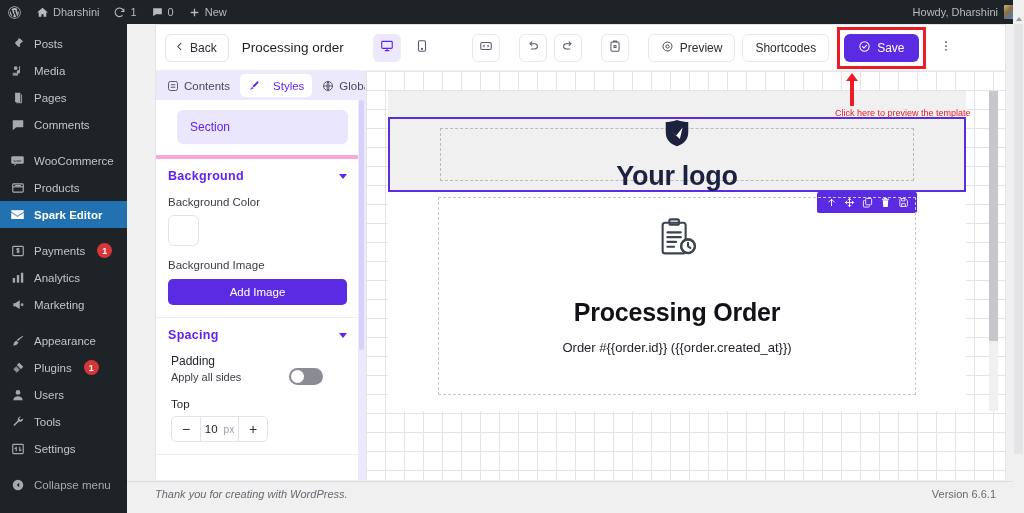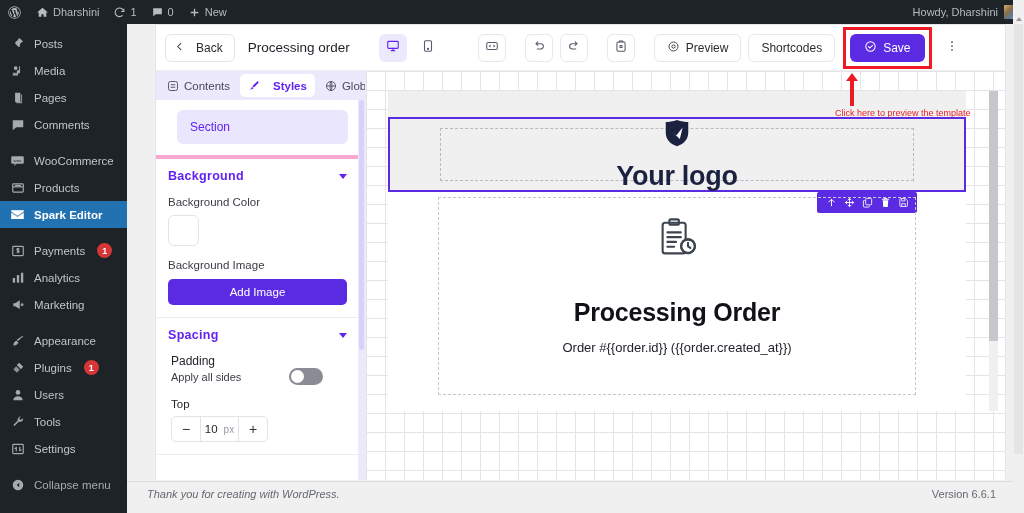--- a/index.html
+++ b/index.html
@@ -73,21 +73,21 @@
     background: #ffffff; border: 1px solid #e6e6ea;
   }
 
   
   .etop {
     position: relative; height: 46px; background: #ffffff;
     display: flex; align-items: center; padding: 0 8px 0 9px; gap: 0;
     border-bottom: 1px solid #efeff3;
   }
   .btn-back {
-    display:flex; align-items:center; gap:11px;
+    display:flex; align-items:center; gap:5px;
     height:28px; padding:0 11px 0 8px;
     border:1px solid #e4e4ea; border-radius:6px; background:#fff;
     font-size:12px; color:#2b2b33;text-align:center;
   }
   .etitle { font-size:13.5px; color:#1f1f28; margin-left:13px; white-space:nowrap; }
   .etools { display:flex; align-items:center; gap:0; margin-left:29px; }
   .icobtn {
     width:28px; height:28px; border:1px solid #e7e7ee; border-radius:6px;
     background:#fff; display:flex; align-items:center; justify-content:center;
     color:#5a5a6b; margin-right:7px;
@@ -123,21 +123,21 @@
   }
   .panel-tabs {
     display:flex; align-items:center; height:29px; background:#ece9fd;
     padding:0 3px; gap:2px;
   }
   .ptab {
     display:flex; align-items:center; gap:5px;
     height:23px; padding:0 8px; border-radius:5px;
     font-size:11.5px; color:#4a4a5a;
   }
-  .ptab.on { background:#fff; color:#6222f3; font-weight:700;gap:13px; }
+  .ptab.on { background:#fff; color:#6222f3; font-weight:400;gap:13px; }
   .ptab svg { display:block; }
 
   .panel-scroll { position:absolute; top:29px; left:0; width:203px; bottom:0; overflow:hidden; }
   .panel-sbar { position:absolute; top:29px; right:0; width:7px; bottom:0; background:#ece9fd; }
   .panel-sbar i { position:absolute; top:0; left:1px; width:5px; height:250px; background:#d8d2fb; border-radius:3px; display:block; }
 
   .sec-chip-wrap { padding:10px 11px 11px 21px; border-bottom:4px solid #f9a8d4; }
   .sec-chip {
     height:34px; background:#e9e6fd; border-radius:6px;
     display:flex; align-items:center; padding:0 13px;
@@ -232,21 +232,21 @@
     border-bottom:8px solid #ed1c24;
   }
   .annot-text {
     position:absolute; left:708px; top:84px; font-size:9px; color:#ed1c24; white-space:nowrap;
   }
 
   
   .wp-footer {
     position:absolute; left:127px; top:481px; width:897px; height:24px;
     border-top:1px solid #dcdcde; background:#f0f0f1;
-    display:flex; align-items:center; padding:0 28px 0 20px; color:#646970; font-size:11px;
+    display:flex; align-items:center; padding:0 28px 0 28px; color:#646970; font-size:11px;
   }
   .wp-footer .thanks { font-style:italic; }
   .wp-footer .ver { margin-left:auto; }
 
   .page-sbar { position:absolute; right:0; top:24px; width:11px; height:489px; background:#f0f0f1; }
   .page-sbar i { position:absolute; top:0; left:1px; width:9px; height:430px; background:#e4e4e6; display:block; }
 </style>
 </head>
 <body>
 

